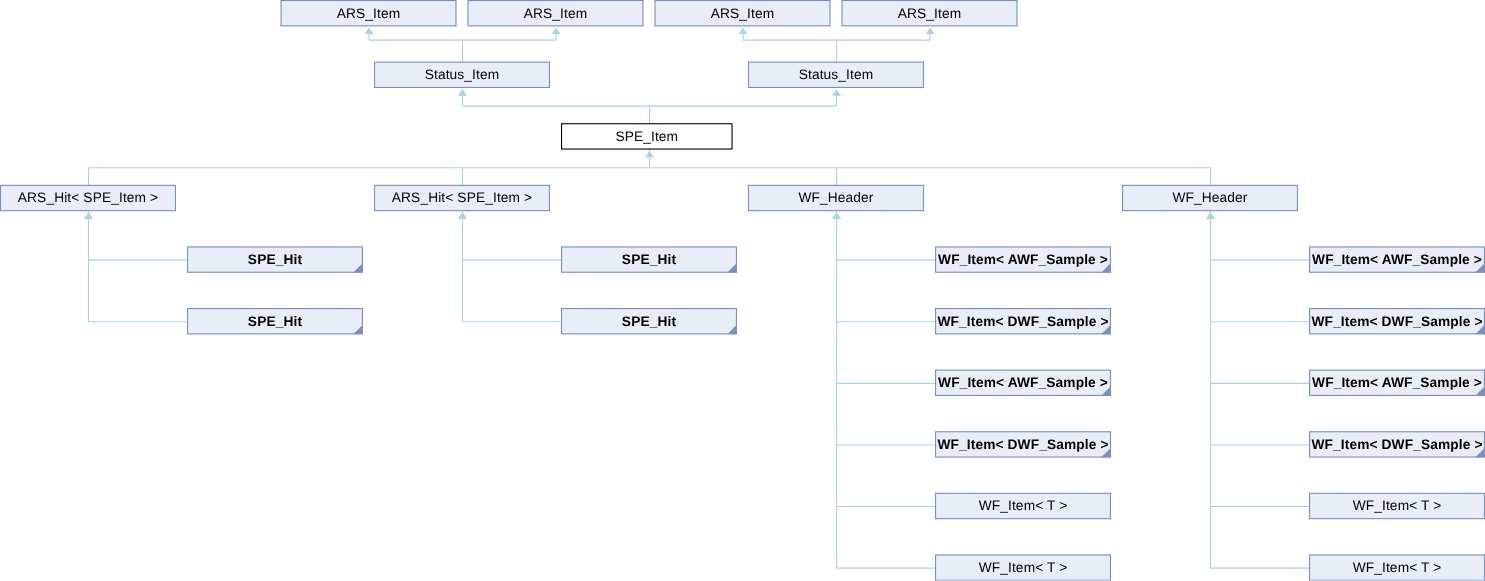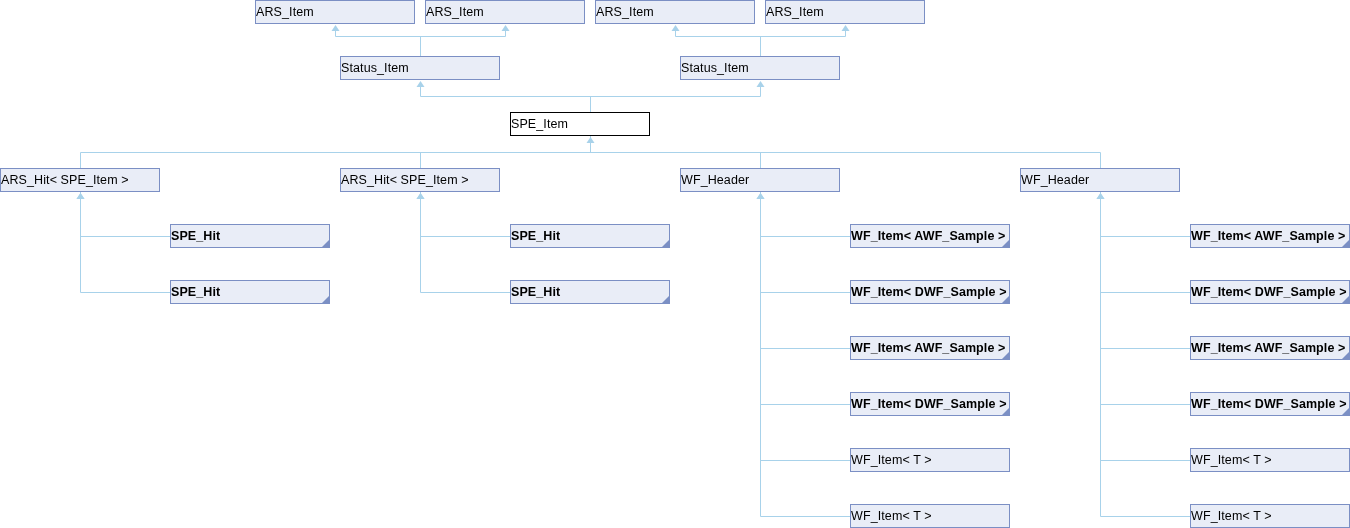--- a/index.html
+++ b/index.html
@@ -21,20 +21,21 @@
     left: 0; top: 0;
     width: 1350px;
     height: 528px;
     pointer-events: none;
   }
   .node {
     position: absolute;
     box-sizing: border-box;
     display: flex;
     align-items: center;
+    justify-content: center;
     background: #e9edf7;
     border: 1px solid #7b8fc4;
     font-size: 12.5px;
     color: #000000;
     letter-spacing: 0.1px;
     white-space: nowrap;
   }
   
   .node.current {
     background: #ffffff;
@@ -131,21 +132,21 @@
       </div>
       <div class="node" style="left: 765px; top: 0px; width: 160px; height: 24px;">
         <span class="node-label">ARS_Item</span>
       </div>
       <div class="node" style="left: 340px; top: 56px; width: 160px; height: 24px;">
         <span class="node-label">Status_Item</span>
       </div>
       <div class="node" style="left: 680px; top: 56px; width: 160px; height: 24px;">
         <span class="node-label">Status_Item</span>
       </div>
-      <div class="node current" style="left: 510px; top: 112px; width: 140px; height: 24px;">
+      <div class="node current" style="left: 510px; top: 112px; width: 156px; height: 24px;">
         <span class="node-label">SPE_Item</span>
       </div>
       <div class="node" style="left: 0px; top: 168px; width: 160px; height: 24px;">
         <span class="node-label">ARS_Hit&lt; SPE_Item &gt;</span>
       </div>
       <div class="node" style="left: 340px; top: 168px; width: 160px; height: 24px;">
         <span class="node-label">ARS_Hit&lt; SPE_Item &gt;</span>
       </div>
       <div class="node" style="left: 680px; top: 168px; width: 160px; height: 24px;">
         <span class="node-label">WF_Header</span>

